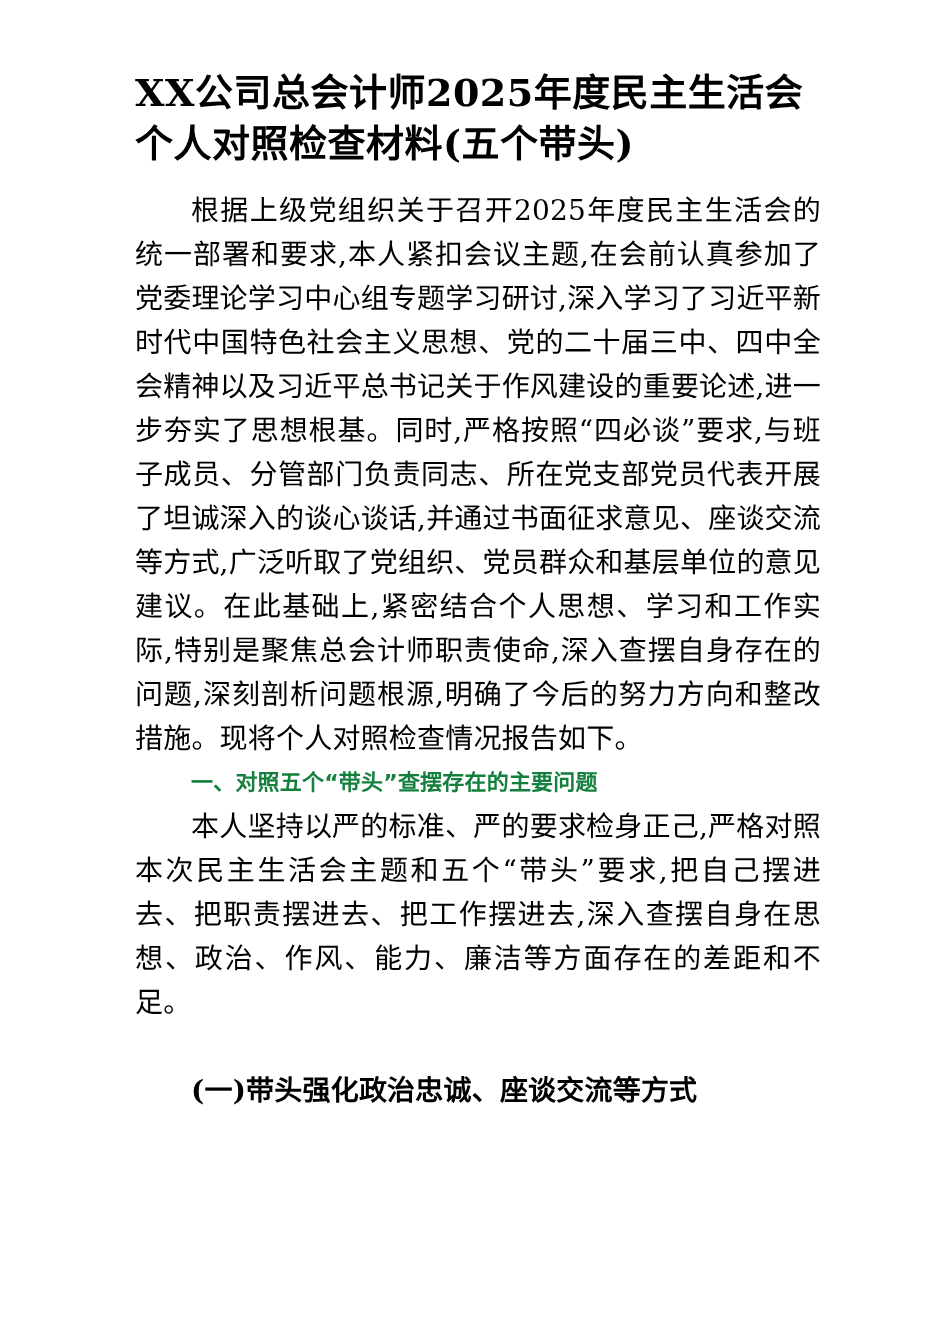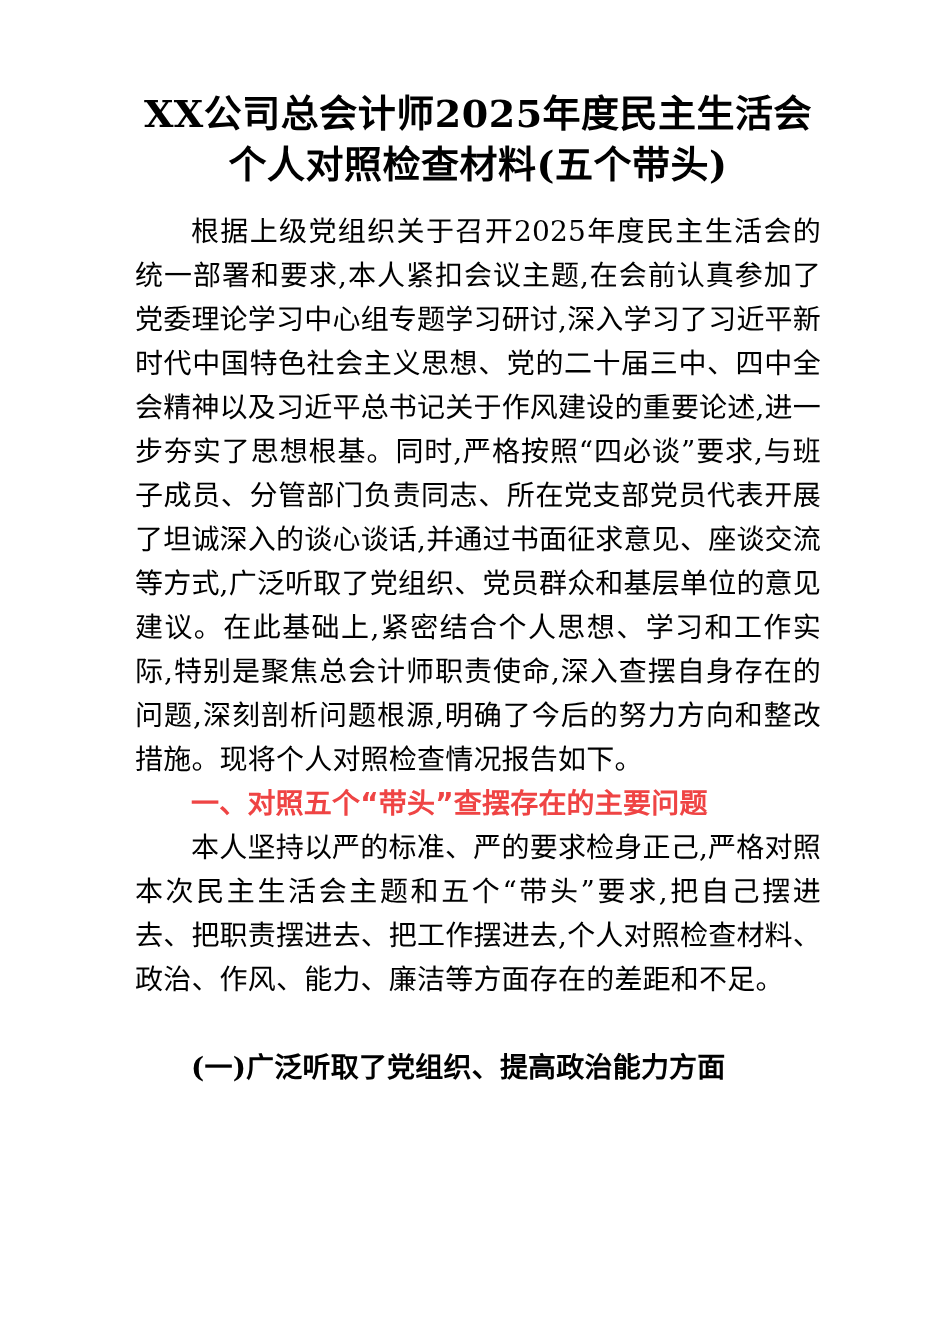--- a/index.html
+++ b/index.html
@@ -22,26 +22,25 @@
   .content {
     position: absolute;
     left: 135px;
     top: 0;
     width: 686px;   
   }
 
   
   .doc-title {
     margin: 0;
-    padding-top: 88px;
+    padding-top: 67px;
     font-family: "DejaVu Serif", "Liberation Serif", serif;
     font-weight: 700;
     font-size: 38px;
     line-height: 51px;
-    text-align: center;
     letter-spacing: 0.5px;
     color: #000000;
     white-space: pre-line;
   }
 
   
   .body-para {
     margin: 0;
     font-family: "DejaVu Serif", "Liberation Serif", serif;
     font-size: 28px;
@@ -55,23 +54,23 @@
 
   .first-para {
     margin-top: 20px;
   }
 
   
   .section-heading {
     margin: 0;
     font-family: "DejaVu Sans", "Liberation Sans", sans-serif;
     font-weight: 700;
-    font-size: 28px;
+    font-size: 22px;
     line-height: 44px;
-    color: #ef4444;
+    color: #15803d;
     text-indent: 56px;
     letter-spacing: 0.2px;
     white-space: nowrap;
   }
 
   
   .subsection-heading {
     margin: 0;
     margin-top: 44px;
     font-family: "DejaVu Serif", "Liberation Serif", serif;
@@ -89,18 +88,18 @@
 <div class="page">
   <div class="content">
 
     <h1 class="doc-title">XX公司总会计师2025年度民主生活会
 个人对照检查材料(五个带头)</h1>
 
     <p class="body-para first-para">根据上级党组织关于召开2025年度民主生活会的统一部署和要求,本人紧扣会议主题,在会前认真参加了党委理论学习中心组专题学习研讨,深入学习了习近平新时代中国特色社会主义思想、党的二十届三中、四中全会精神以及习近平总书记关于作风建设的重要论述,进一步夯实了思想根基。同时,严格按照“四必谈”要求,与班子成员、分管部门负责同志、所在党支部党员代表开展了坦诚深入的谈心谈话,并通过书面征求意见、座谈交流等方式,广泛听取了党组织、党员群众和基层单位的意见建议。在此基础上,紧密结合个人思想、学习和工作实际,特别是聚焦总会计师职责使命,深入查摆自身存在的问题,深刻剖析问题根源,明确了今后的努力方向和整改措施。现将个人对照检查情况报告如下。</p>
 
     <h2 class="section-heading">一、对照五个“带头”查摆存在的主要问题</h2>
 
-    <p class="body-para">本人坚持以严的标准、严的要求检身正己,严格对照本次民主生活会主题和五个“带头”要求,把自己摆进去、把职责摆进去、把工作摆进去,个人对照检查材料、政治、作风、能力、廉洁等方面存在的差距和不足。</p>
+    <p class="body-para">本人坚持以严的标准、严的要求检身正己,严格对照本次民主生活会主题和五个“带头”要求,把自己摆进去、把职责摆进去、把工作摆进去,深入查摆自身在思想、政治、作风、能力、廉洁等方面存在的差距和不足。</p>
 
-    <h3 class="subsection-heading">(一)广泛听取了党组织、提高政治能力方面</h3>
+    <h3 class="subsection-heading">(一)带头强化政治忠诚、座谈交流等方式</h3>
 
   </div>
 </div>
 
 </body></html>

